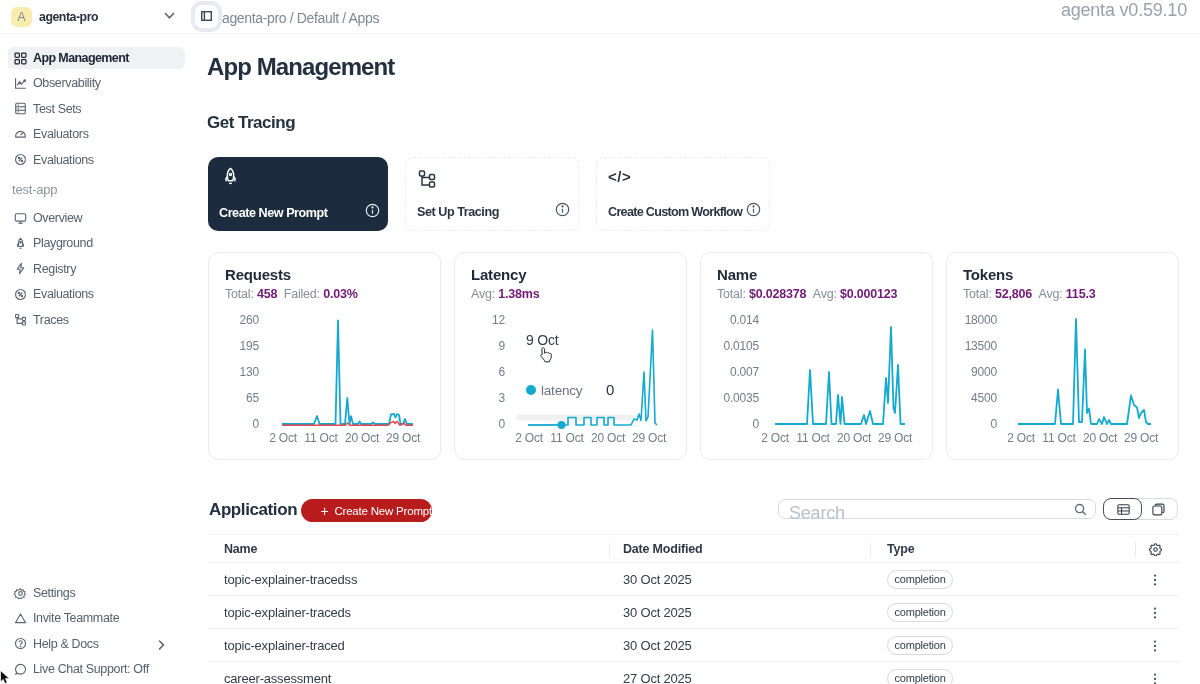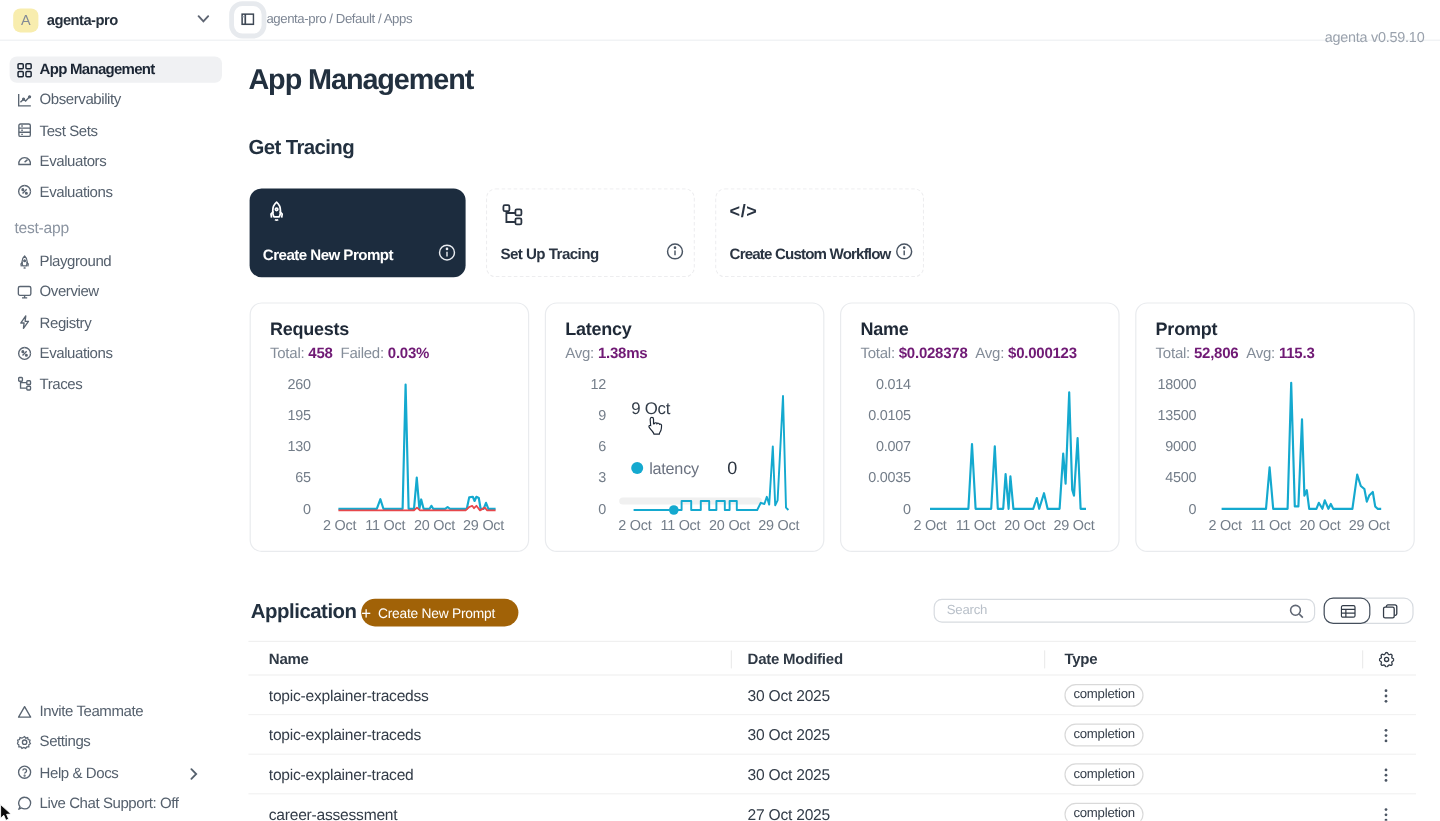--- a/index.html
+++ b/index.html
@@ -8,22 +8,22 @@
 
 .topbar { position:absolute; left:0; top:0; width:1200px; height:34px;
   border-bottom:1px solid #eef0f3; background:#fff; z-index:5; }
 .avatar { position:absolute; left:11px; top:7px; width:21px; height:20px;
   background:#f8edae; border-radius:6px; color:#828a96; font-size:12px;
   font-weight:400; text-align:center; line-height:20px; }
 .wsname { position:absolute; left:39px; top:10px; font-size:12.3px; letter-spacing:-0.45px; font-weight:700; color:#26303c; }
 .chev { position:absolute; left:162px; top:12px; }
 .toggle { position:absolute; left:191px; top:1px; width:31px; height:31px;
   border:4.5px solid #e7eaee; border-radius:11px; background:#fff; text-align:center; }
-.crumb { position:absolute; left:222px; top:10px; font-size:11px; color:#7d8694; letter-spacing:-0.35px; }
-.version { position:absolute; right:13px; top:24px; font-size:12px; color:#9aa2ad; }
+.crumb { position:absolute; left:222px; top:10px; font-size:14px; color:#7d8694; letter-spacing:-0.35px; }
+.version { position:absolute; right:13px; top:0; font-size:18px; color:#9aa2ad; }
 
 .sidebar { position:absolute; left:0; top:34px; width:192px; height:650px; background:#fff; }
 .nav { position:absolute; left:8px; width:177px; }
 .nav-item { height:22px; border-radius:6px; display:flex; align-items:center;
   padding-left:6px; font-size:12.5px; letter-spacing:-0.35px; color:#55606d; margin-bottom:3.4px; }
 .nav-item svg { margin-right:6px; flex:none; width:13px; height:13px; }
 .nav-item.active { background:#f0f1f3; color:#1b2533; font-weight:700; letter-spacing:-0.6px; }
 .nav-label { position:absolute; left:12px; font-size:13px; color:#8b94a1; }
 
 .h1 { position:absolute; left:207px; top:53px; font-size:24px; font-weight:700; color:#22303f; letter-spacing:-0.9px; }
@@ -33,25 +33,25 @@
 .gscard.light { background:#fff; border:1px dashed #ededef; color:#2a3442; }
 .gs-title { position:absolute; left:11px; bottom:11px; font-size:12.6px; font-weight:700; white-space:nowrap; letter-spacing:-0.45px; }
 .gs-info { position:absolute; right:8px; bottom:13px; }
 .chartcard { position:absolute; top:252px; width:233px; height:208px; background:#fff;
   border:1px solid #e9ebee; border-radius:10px; }
 .cc-title { position:absolute; left:16px; top:13px; font-size:15px; font-weight:700; color:#1f2937; }
 .cc-sub { position:absolute; left:16px; top:34px; font-size:12.5px; color:#848d99; }
 .cc-sub b { color:#701a75; }
 
 .h3 { position:absolute; left:209px; top:500px; font-size:17px; letter-spacing:-0.4px; font-weight:700; color:#22303f; }
-.newbtn { position:absolute; left:301px; top:499px; width:131px; height:23px; background:#a16207;
-  border-radius:12px; color:#fff; font-size:11.5px; text-align:left; line-height:23px; letter-spacing:-0.2px; }
+.newbtn { position:absolute; left:301px; top:499px; width:131px; height:23px; background:#b91c1c;
+  border-radius:12px; color:#fff; font-size:11.5px; text-align:right; line-height:23px; letter-spacing:-0.2px; }
 .search { position:absolute; left:778px; top:499px; width:318px; height:20px;
   border:1px solid #d7dbe0; border-radius:7px; background:#fff; }
-.search span { position:absolute; left:10px; top:2.5px; font-size:11px; color:#b9c0c9; }
+.search span { position:absolute; left:10px; top:2.5px; font-size:18px; color:#b9c0c9; }
 .seg { position:absolute; left:1103px; top:498px; width:75px; height:22px;
   border:1px solid #d7dbe0; border-radius:8px; background:#fff; }
 .seg .sel { position:absolute; left:-1px; top:-1px; width:39px; height:22px;
   border:1.5px solid #454f5c; border-radius:8px; background:#fff; }
 
 .thead { position:absolute; left:207px; top:534px; width:973px; height:29px;
   border-top:1px solid #f0f0f0; border-bottom:1px solid #f0f0f0; }
 .th { position:absolute; top:7px; font-size:12.5px; font-weight:700; color:#2f3945; }
 .hsep { position:absolute; top:7px; width:1px; height:15px; background:#ececec; }
 .row { position:absolute; left:207px; width:973px; height:33px; border-bottom:1px solid #f2f2f2; }
@@ -129,40 +129,40 @@
             <circle cx="5.8" cy="5.8" r="0.8" fill="#5a6572"></circle>
             <circle cx="9.2" cy="9.2" r="0.8" fill="#5a6572"></circle>
           </g>
         </svg>
    Evaluations</div>
  </div>
  <div class="nav-label" style="top:148px">test-app</div>
  <div class="nav" style="top:173px">
   <div class="nav-item">
    <svg width="15" height="15" viewBox="0 0 15 15">
+          <g fill="none" stroke="#5a6572" stroke-width="1.3">
+            <rect x="1.5" y="2" width="12" height="8.5" rx="1.5"></rect>
+            <line x1="5" y1="13" x2="10" y2="13"></line>
+            <line x1="7.5" y1="10.5" x2="7.5" y2="13"></line>
+          </g>
+        </svg>
+   Overview</div>
+  <div class="nav-item">
+   <svg width="15" height="15" viewBox="0 0 15 15">
           <g fill="none" stroke="#5a6572" stroke-width="1.3" stroke-linejoin="round">
             <path d="M7.5 1.5 C9.3 3 10 5.2 10 7.2 C10 9 9.6 10.3 9.2 11 L5.8 11 C5.4 10.3 5 9 5 7.2 C5 5.2 5.7 3 7.5 1.5 Z"></path>
             <path d="M5.6 7.5 L4 9.2 L4.4 11.4"></path>
             <path d="M9.4 7.5 L11 9.2 L10.6 11.4"></path>
             <path d="M6.5 12.8 a1.8 1.8 0 0 0 2 0"></path>
             <circle cx="7.5" cy="6.2" r="0.8"></circle>
           </g>
         </svg>
    Playground</div>
   <div class="nav-item">
    <svg width="15" height="15" viewBox="0 0 15 15">
-          <g fill="none" stroke="#5a6572" stroke-width="1.3">
-            <rect x="1.5" y="2" width="12" height="8.5" rx="1.5"></rect>
-            <line x1="5" y1="13" x2="10" y2="13"></line>
-            <line x1="7.5" y1="10.5" x2="7.5" y2="13"></line>
-          </g>
-        </svg>
-   Overview</div>
-  <div class="nav-item">
-   <svg width="15" height="15" viewBox="0 0 15 15">
           <path d="M8.6 1.5 L3.8 8.3 L7 8.3 L6.4 13.5 L11.2 6.7 L8 6.7 Z" fill="none" stroke="#5a6572" stroke-width="1.3" stroke-linejoin="round"></path>
         </svg>
    Registry</div>
   <div class="nav-item">
    <svg width="15" height="15" viewBox="0 0 15 15">
           <g fill="none" stroke="#5a6572" stroke-width="1.3">
             <path d="M7.5 1.8 a5.7 5.7 0 1 0 5.7 5.7"></path>
             <path d="M13.2 7.5 a5.7 5.7 0 0 0 -5.7 -5.7"></path>
             <path d="M5.5 9.5 L9.5 5.5"></path>
             <circle cx="5.8" cy="5.8" r="0.8" fill="#5a6572"></circle>
@@ -178,31 +178,31 @@
             <rect x="9.6" y="10.2" width="3.6" height="3.6" rx="0.8"></rect>
             <path d="M3.6 5.4 V12 H9.6"></path>
             <path d="M3.6 6.8 H9.6"></path>
           </g>
         </svg>
    Traces</div>
  </div>
  <div class="nav" style="top:548px">
   <div class="nav-item">
    <svg width="15" height="15" viewBox="0 0 15 15">
-          <path d="M7.5 2.2 L13.3 12.3 L1.7 12.3 Z" fill="none" stroke="#5a6572" stroke-width="1.3" stroke-linejoin="round"></path>
-        </svg>
-   Invite Teammate</div>
-  <div class="nav-item">
-   <svg width="15" height="15" viewBox="0 0 15 15">
           <g fill="none" stroke="#5a6572" stroke-width="1.3">
             <circle cx="7.5" cy="7.5" r="2.1"></circle>
             <path d="M7.5 1.6 l1.2 1.7 2 -0.6 0.5 2 2 0.6 -0.6 2 1 1.7 -1.7 1.2 0 2.1 -2.1 0 -1.2 1.7 -1.9 -0.9 -1.9 0.9 -1.2 -1.7 -2.1 0 0 -2.1 -1.7 -1.2 1 -1.7 -0.6 -2 2 -0.6 0.5 -2 2 0.6 Z" transform="scale(0.92) translate(0.65,0.65)"></path>
           </g>
         </svg>
    Settings</div>
+  <div class="nav-item">
+   <svg width="15" height="15" viewBox="0 0 15 15">
+          <path d="M7.5 2.2 L13.3 12.3 L1.7 12.3 Z" fill="none" stroke="#5a6572" stroke-width="1.3" stroke-linejoin="round"></path>
+        </svg>
+   Invite Teammate</div>
   <div class="nav-item" style="position:relative">
    <svg width="15" height="15" viewBox="0 0 15 15">
           <g fill="none" stroke="#5a6572" stroke-width="1.3">
             <circle cx="7.5" cy="7.5" r="5.8"></circle>
             <path d="M5.8 5.9 a1.8 1.8 0 1 1 2.4 1.9 c-0.5 0.2 -0.7 0.5 -0.7 1"></path>
             <circle cx="7.5" cy="10.8" r="0.4" fill="#5a6572"></circle>
           </g>
         </svg>
    Help &amp; Docs
    <svg style="position:absolute;right:14px;top:7px;width:7px;height:10px" viewBox="0 0 7 10">
@@ -335,21 +335,21 @@
   <g font-size="12" fill="#737d89" text-anchor="middle">
    <text x="74" y="189">2 Oct</text>
         <text x="112" y="189">11 Oct</text>
         <text x="153" y="189">20 Oct</text>
         <text x="194" y="189">29 Oct</text>
   </g>
   <path d="M74,171 H106 L109,117 L112,171 H125 L128,119 L130.5,171 L135,171 L137,142 L139.5,171 L141,144 L143.5,171 H160 L163,162 L165,171 L169,158 L172,171 H182 L185,125 L187,150 L190,74 L192.5,155 L194,160 L197,112 L199.5,171 H204" fill="none" stroke="#14a9cf" stroke-width="1.8" stroke-linejoin="round"></path>
  </svg>
 </div>
 <div class="chartcard" style="left:946px">
- <div class="cc-title">Prompt</div>
+ <div class="cc-title">Tokens</div>
  <div class="cc-sub">Total: <b>52,806</b> &nbsp;Avg: <b>115.3</b></div>
  <svg width="233" height="208" viewBox="0 0 233 208" style="position:absolute;left:0;top:0">
   <g font-size="12" fill="#737d89" text-anchor="end">
    <text x="50" y="71">18000</text>
         <text x="50" y="97">13500</text>
         <text x="50" y="123">9000</text>
         <text x="50" y="149">4500</text>
         <text x="50" y="175">0</text>
   </g>
   <g font-size="12" fill="#737d89" text-anchor="middle">

